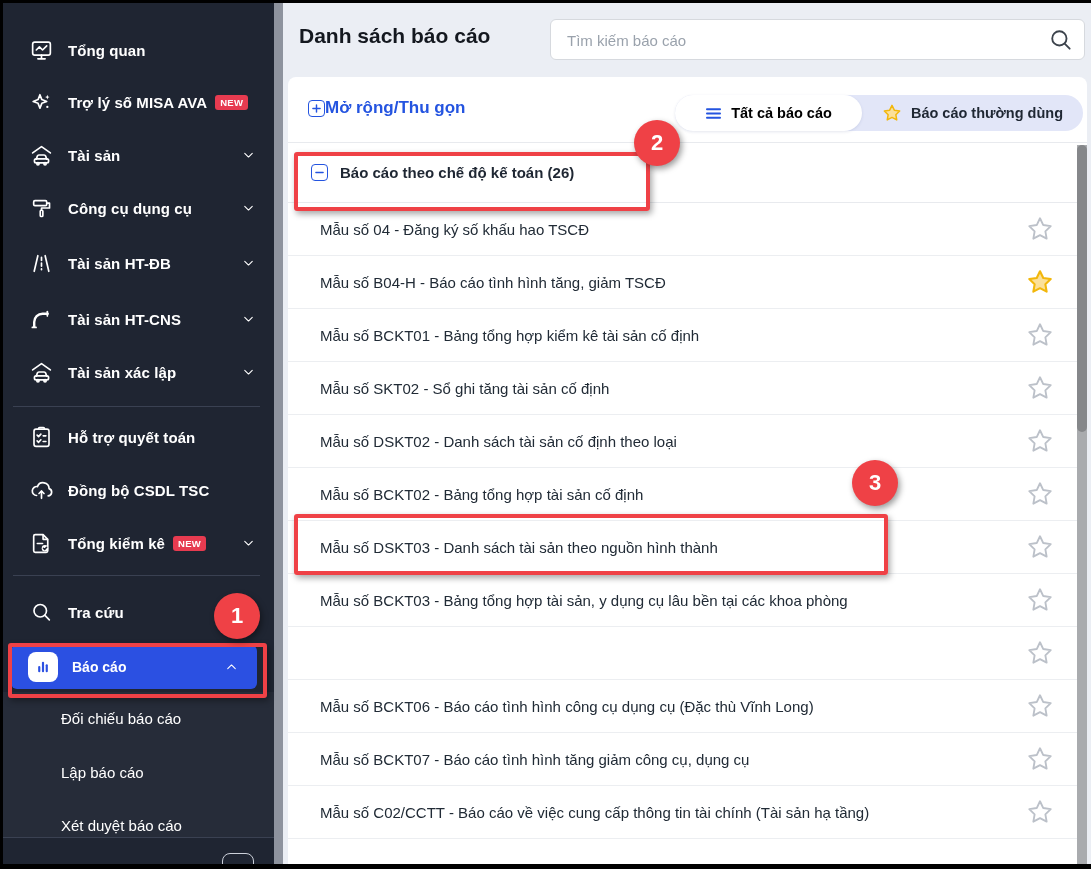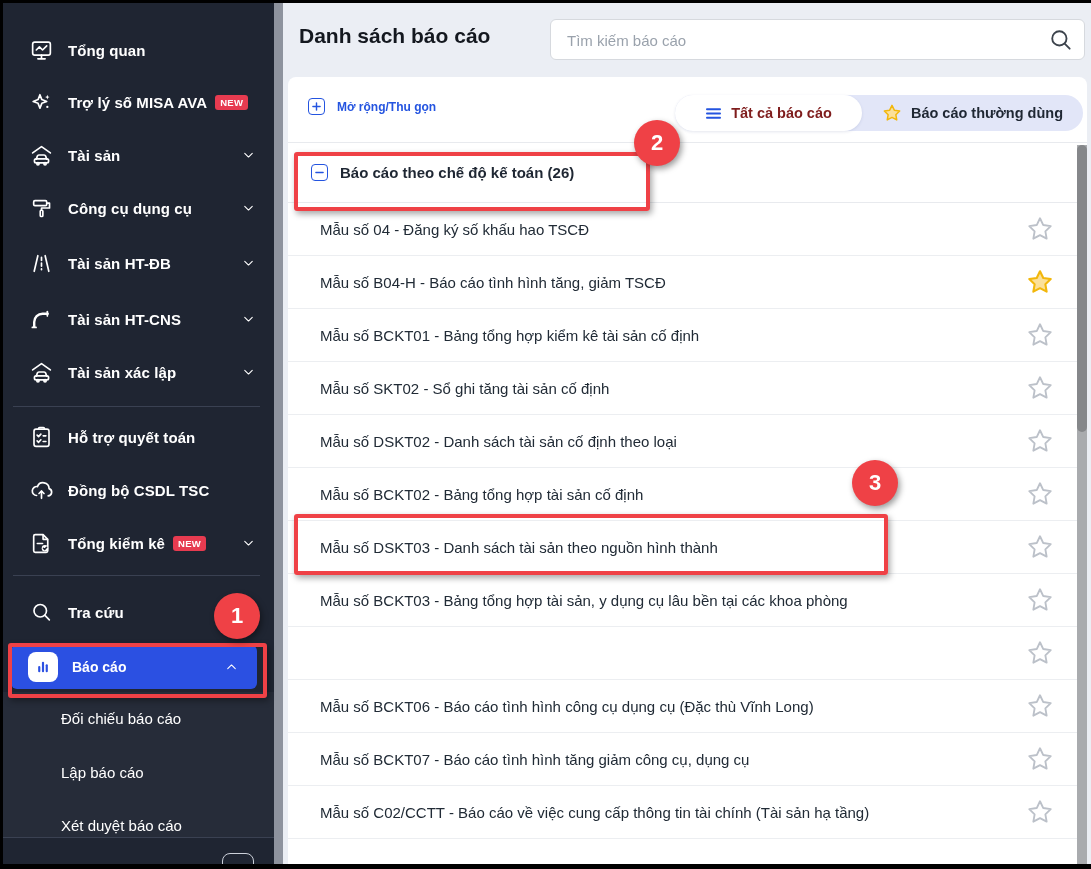--- a/index.html
+++ b/index.html
@@ -30,25 +30,25 @@
   .main{position:absolute;left:280px;top:0;width:804px;height:100%;background:#ebeef4;}
   .page-title{position:absolute;left:16px;top:21px;font-size:21px;font-weight:700;color:#14181f;}
   .search-box{position:absolute;left:267px;top:16px;width:535px;height:41px;background:#fff;border:1px solid #d6d9de;border-radius:6px;box-sizing:border-box;}
   .search-box input{position:absolute;left:14px;top:0;width:470px;height:100%;border:none;outline:none;font-size:15px;color:#333;font-family:inherit;background:transparent;}
   .search-box input::placeholder{color:#9aa2ac;}
   .search-box .mag{position:absolute;right:10px;top:7px;}
 
   .panel{position:absolute;left:5px;top:74px;width:799px;height:787px;background:#fff;border-radius:8px 8px 0 0;overflow:hidden;}
   .toolbar{position:absolute;left:0;top:0;width:100%;height:65px;border-bottom:1px solid #e8eaee;}
   .expand-link{position:absolute;left:20px;top:21px;display:flex;align-items:center;color:#2454e0;cursor:pointer;}
-  .expand-link .txt{margin-left:12px;font-size:12px;font-weight:700;}
+  .expand-link .txt{font-size:17px;font-weight:700;}
   .pm-box{width:15px;height:15px;border:1.6px solid #2454e0;border-radius:4px;display:flex;align-items:center;justify-content:center;}
   .tabs{position:absolute;left:387px;top:18px;width:408px;height:36px;background:#e2e6f8;border-radius:18px;display:flex;align-items:center;}
   .tab{height:36px;display:flex;align-items:center;justify-content:center;font-size:14.5px;font-weight:700;box-sizing:border-box;cursor:pointer;}
-  .tab.active{background:#fff;color:#7f1d1d;border-radius:18px;width:187px;box-shadow:0 1px 3px rgba(40,60,120,.12);}
+  .tab.active{background:#fff;color:#000000;border-radius:18px;width:187px;box-shadow:0 1px 3px rgba(40,60,120,.12);}
   .tab.plain{flex:1;color:#1f2733;}
   .tab .ticon{margin-right:9px;display:flex;}
 
   .group-row{position:absolute;left:0;top:65px;width:100%;height:61px;display:flex;align-items:center;border-bottom:1px solid #e8eaee;box-sizing:border-box;}
   .group-row .pm-box{margin-left:23px;}
   .group-row .gtxt{margin-left:12px;font-size:15px;font-weight:700;color:#1f2733;}
   .rows{position:absolute;left:0;top:126px;width:100%;}
   .report-row{position:relative;height:52px;border-bottom:1px solid #eceef1;display:flex;align-items:center;}
   .report-row .rtxt{margin-left:32px;font-size:15px;font-weight:500;color:#212b36;}
   .star-btn{position:absolute;right:32px;top:50%;transform:translateY(-50%);width:30px;height:30px;display:flex;align-items:center;justify-content:center;cursor:pointer;}

